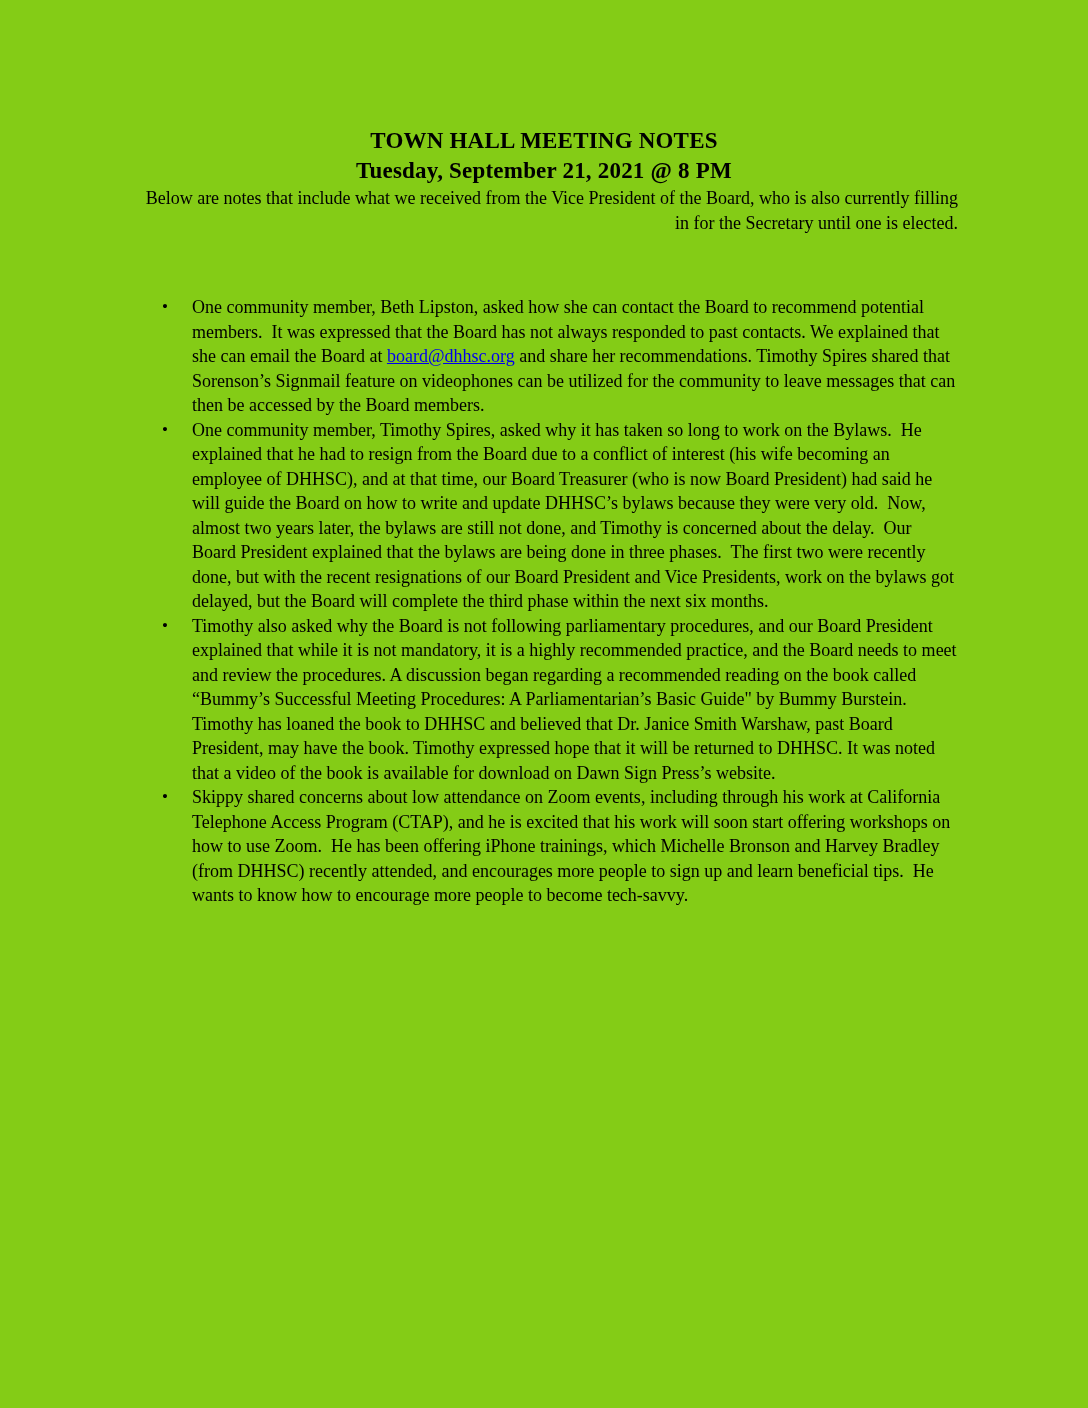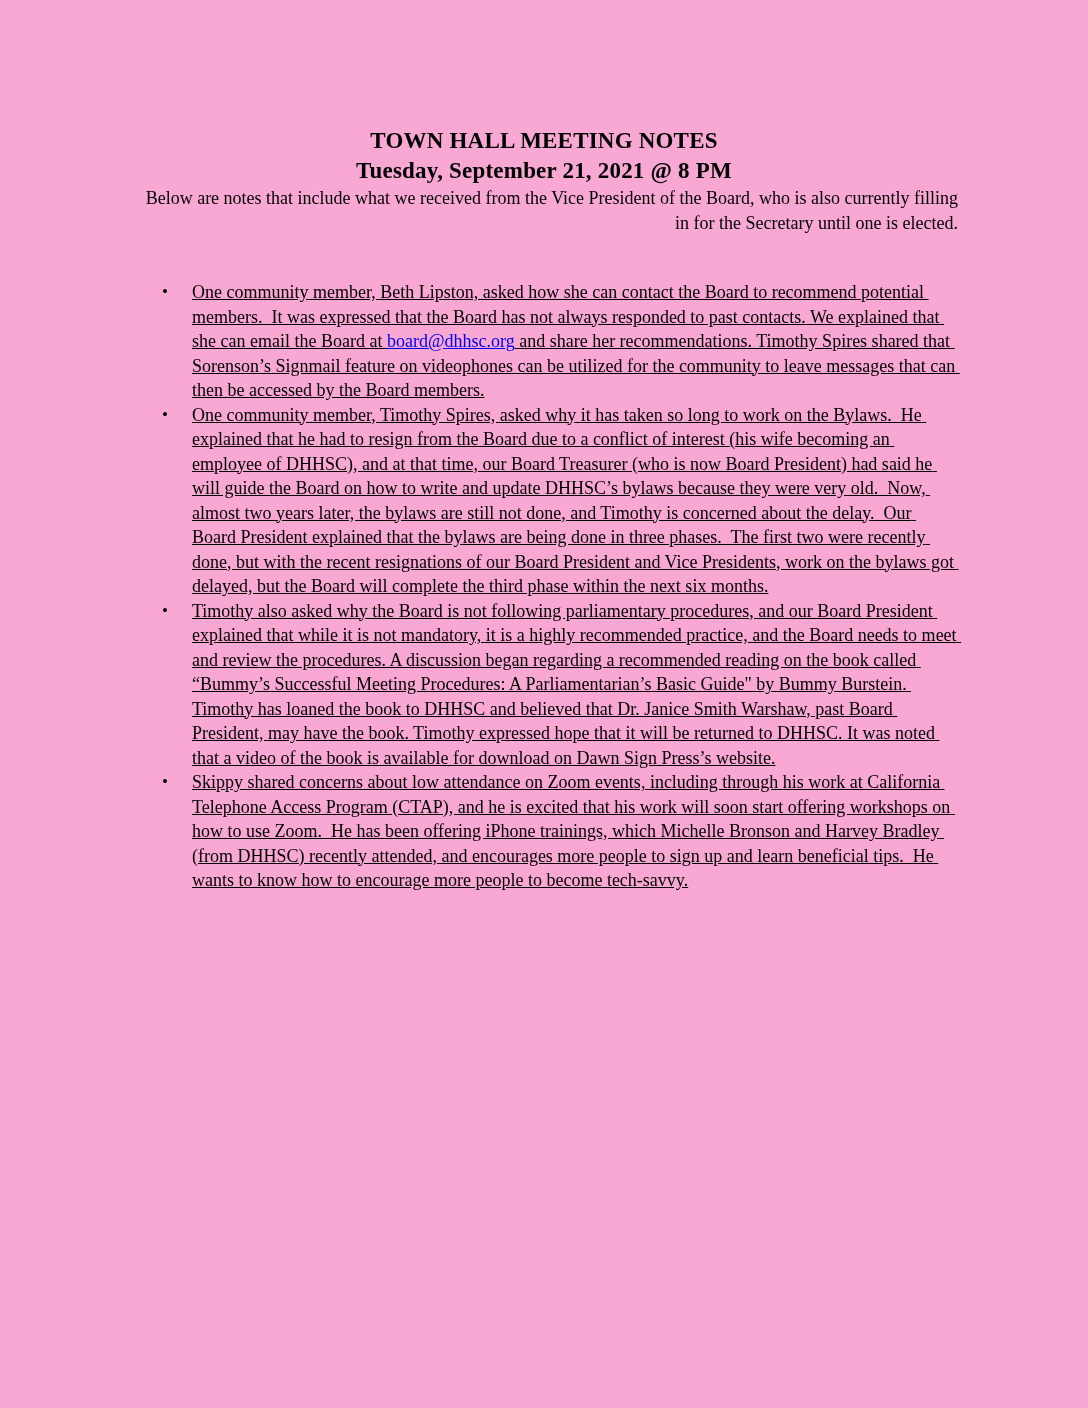--- a/index.html
+++ b/index.html
@@ -8,45 +8,44 @@
     background: #ffffff;
     color: #000000;
     font-family: "Liberation Serif", serif;
   }
   .page {
     position: relative;
     width: 1088px;
     height: 1408px;
     box-sizing: border-box;
     padding: 126px 130px 0 130px;
-    background: #f9a8d4;
+    background: #84cc16;
     overflow: hidden;
   }
   .doc-title, .doc-subtitle {
     margin: 0;
     text-align: center;
     font-weight: bold;
     font-size: 23px;
     line-height: 30px;
     letter-spacing: 0.2px;
   }
   .doc-intro {
     margin: 0;
     text-align: right;
     font-size: 18px;
     line-height: 24.5px;
     white-space: pre-wrap;
   }
   ul.bullets {
     list-style: none;
-    margin: 45px 0 0 0;
+    margin: 60px 0 0 0;
     padding: 0 0 0 62px;
     font-size: 18px;
     line-height: 24.5px;
-    text-decoration: underline;
   }
   ul.bullets li {
     position: relative;
     white-space: pre-wrap;
     margin: 0;
   }
   ul.bullets li::before {
     content: "\2022";
     position: absolute;
     left: -30px;

